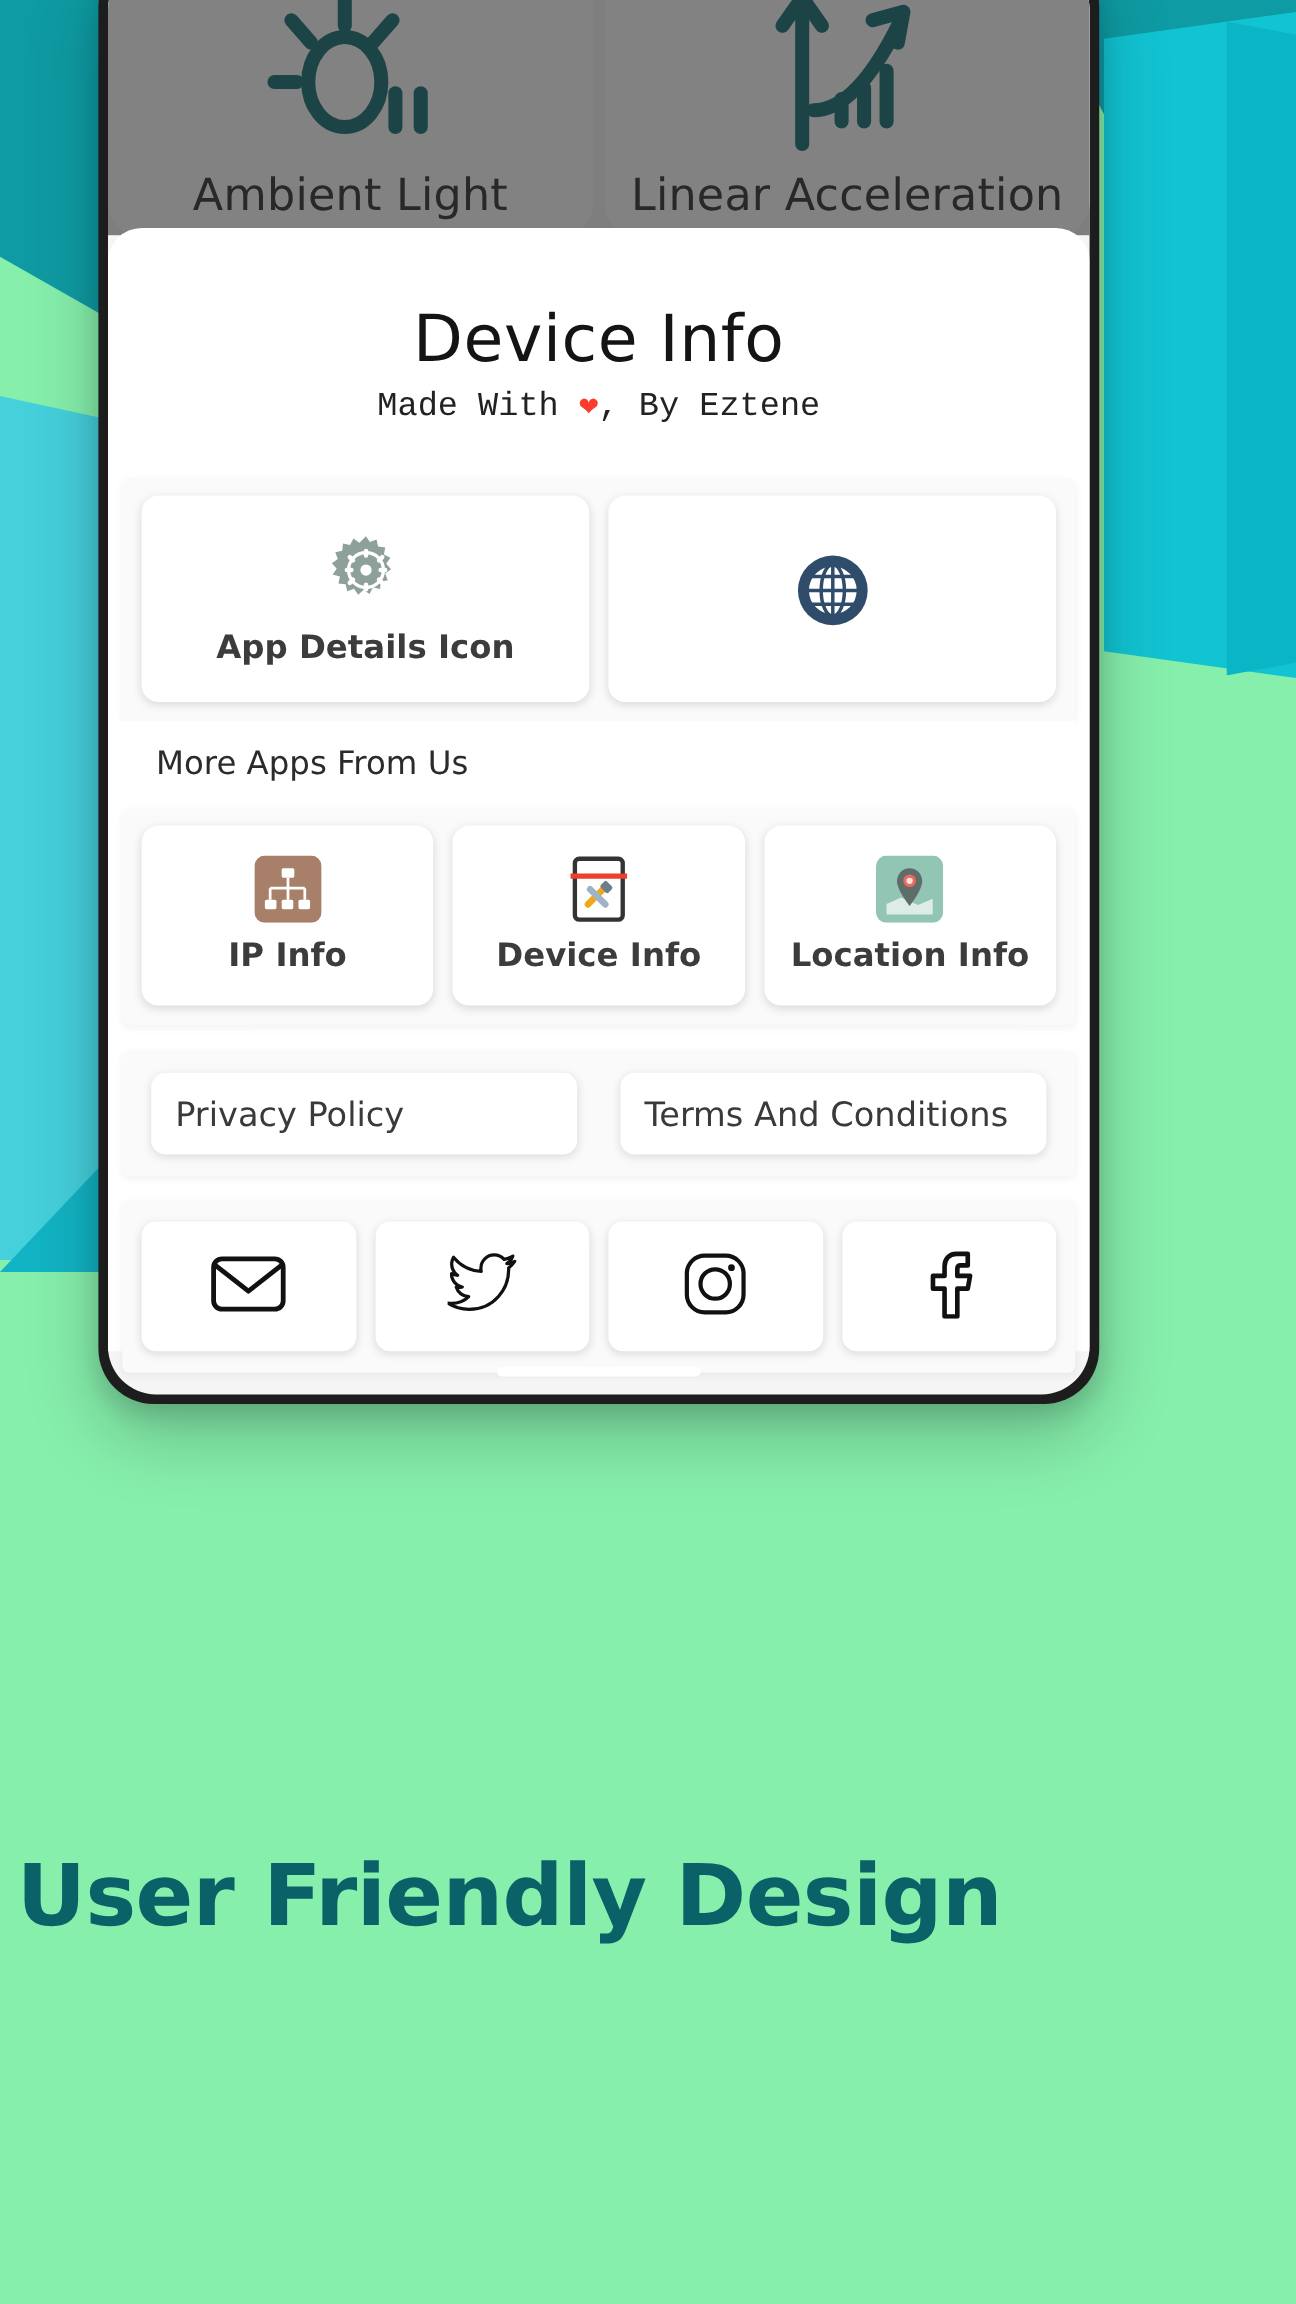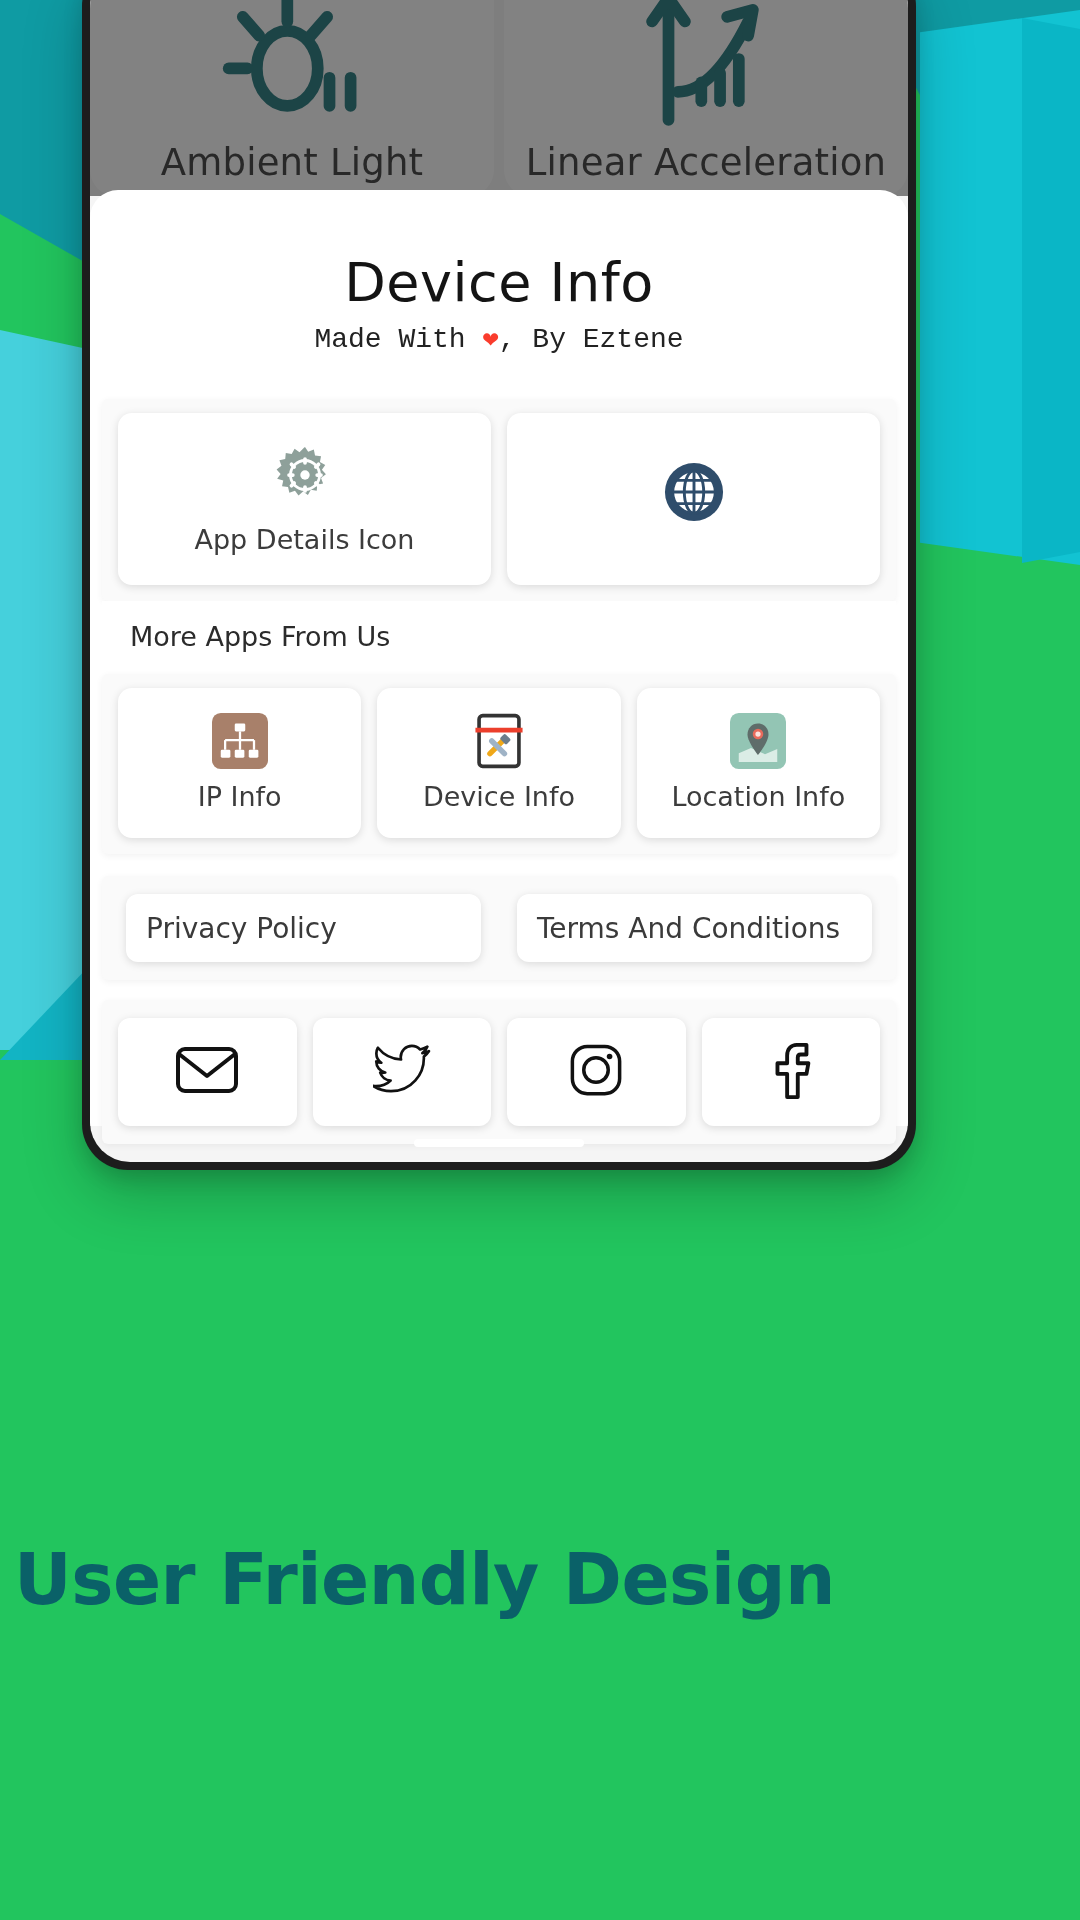--- a/index.html
+++ b/index.html
@@ -2,21 +2,21 @@
 <html><head>
 <meta charset="utf-8">
 <style>
   * { margin:0; padding:0; box-sizing:border-box; }
   html,body{
     width:1080px; height:1920px;
     background:#ffffff;
     font-family:"Liberation Sans", sans-serif;
     overflow:hidden;
   }
-  #root{ position:relative; width:1080px; height:1920px; background:#22c55e; overflow:hidden; }
+  #root{ position:relative; width:1080px; height:1920px; background:#86efac; overflow:hidden; }
 
   
   .deco{ position:absolute; }
   .deco-l-dark{
     left:0; top:0; width:230px; height:345px;
     background:#0f9ba3;
     clip-path:polygon(0 0, 100% 0, 100% 100%, 0 62%);
   }
   .deco-l-light{
     left:0; top:330px; width:232px; height:720px;
@@ -99,21 +99,21 @@
     font-size:28px; color:#222; font-family:Liberation Mono, monospace;
   }
   .sheet-sub .heart{ color:#fa3c2d; font-size:27px; }
 
   .panel{
     margin:0 12px; padding:14px 0 16px;
     background:#fafafa;
     box-shadow:0 2px 7px rgba(0,0,0,.055);
     border-radius:6px;
   }
-  .row{ display:flex; gap:16px; padding:0 16px; }
+  .row{ display:flex; gap:16px; padding:0 16px;font-weight:bold; }
 
   .card{
     flex:1; background:#fff; border-radius:14px;
     box-shadow:0 2px 8px rgba(0,0,0,.13);
     min-height:172px;
     display:flex; flex-direction:column;
     align-items:center; justify-content:center;
     padding:16px 8px;
   }
   .card .c-icon{ height:68px; display:flex; align-items:center; justify-content:center; margin-bottom:14px; }

